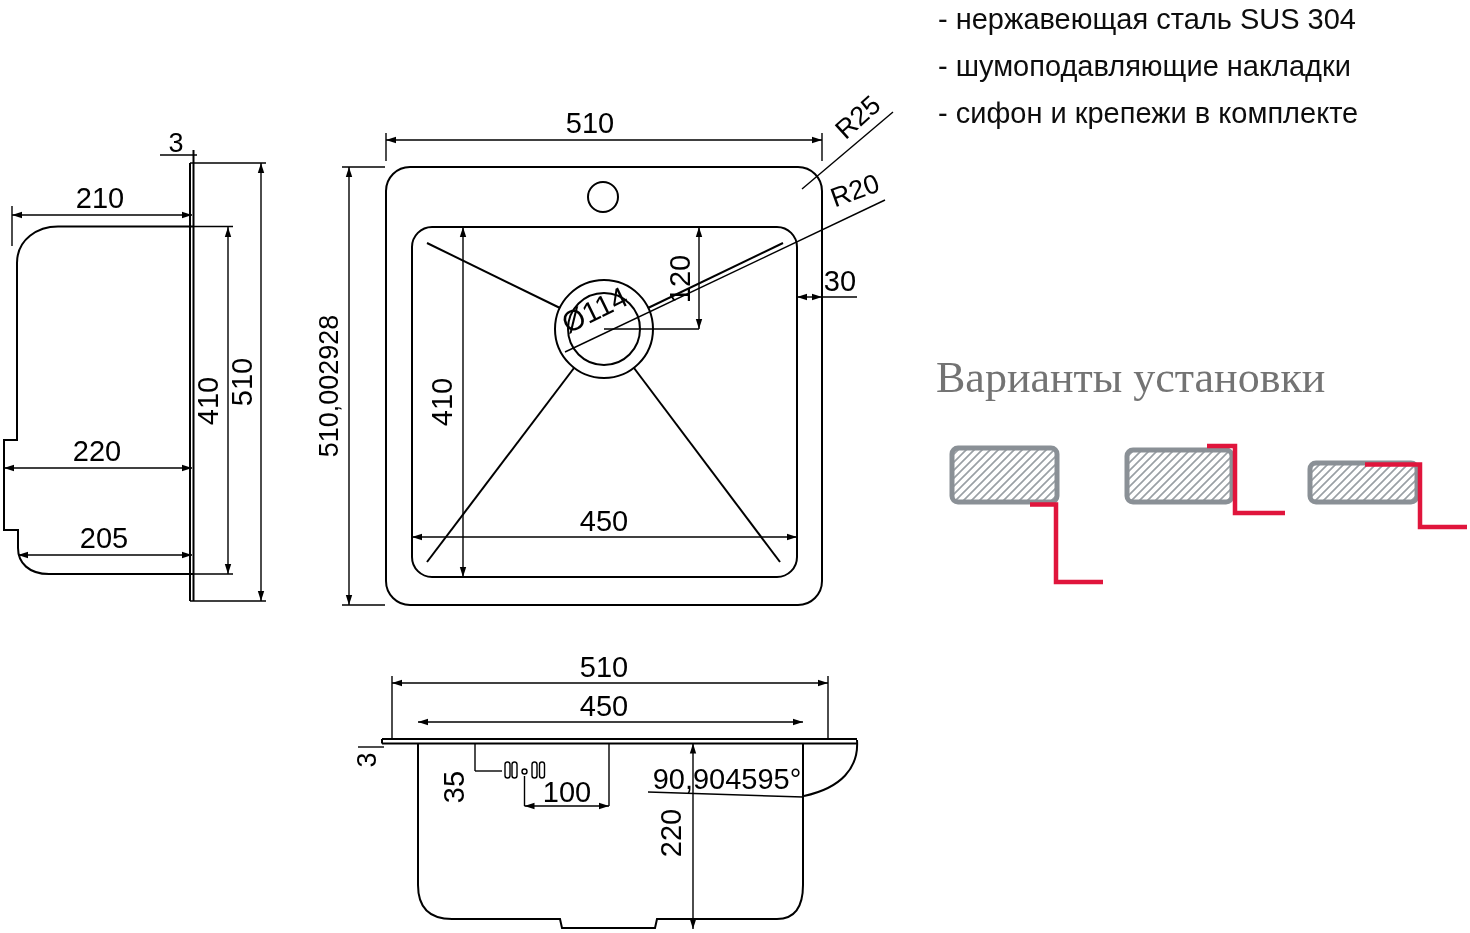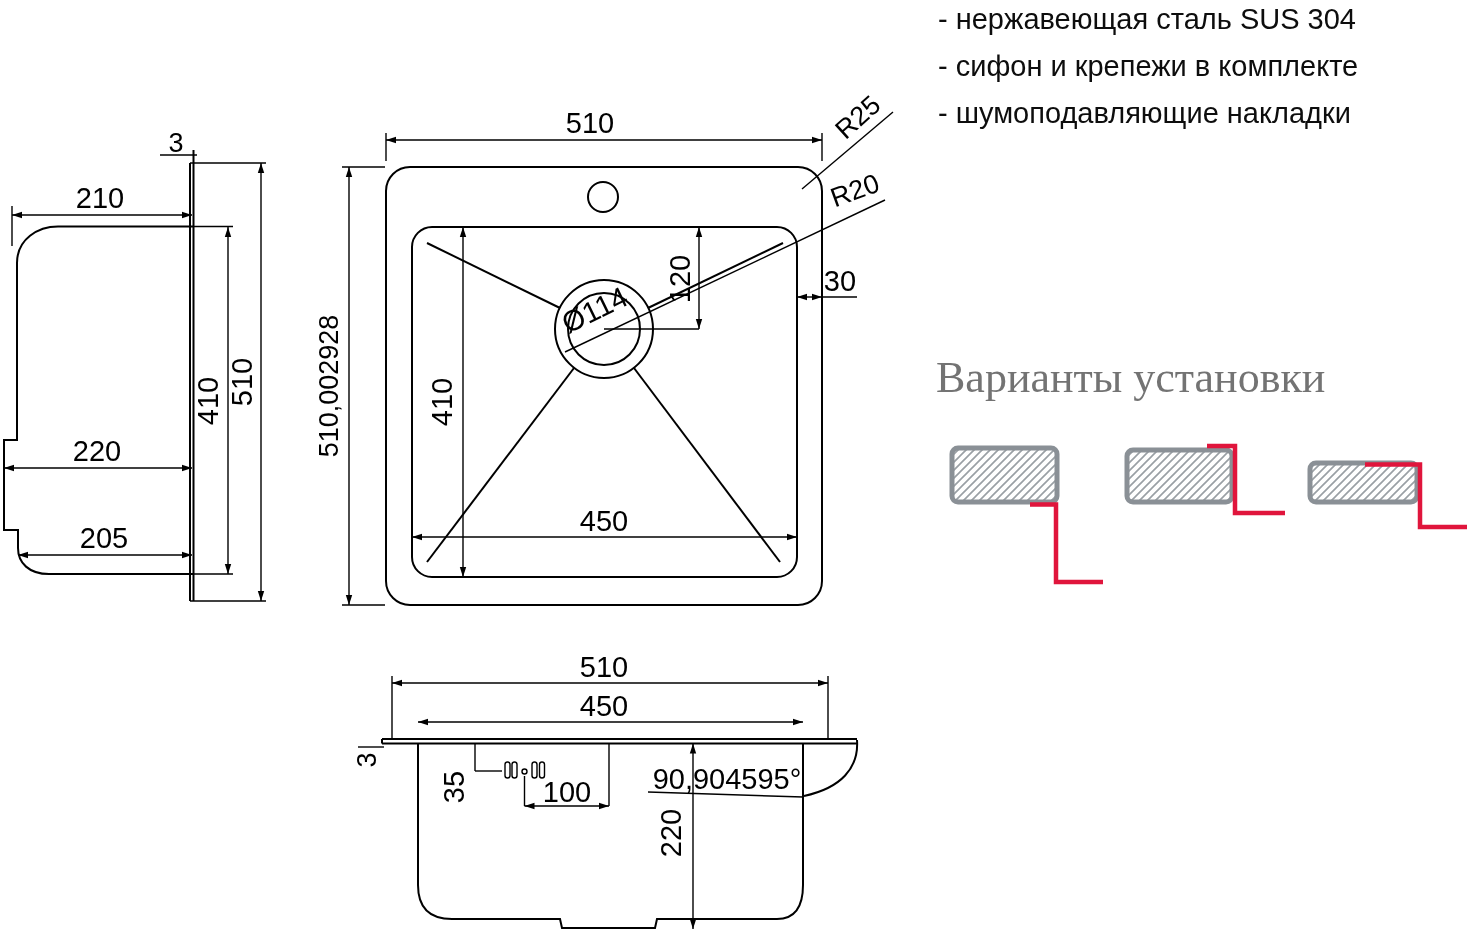--- a/index.html
+++ b/index.html
@@ -158,17 +158,17 @@
     </g>
     <g>
       <rect class="hatchrect" x="1310" y="463" width="107" height="39" rx="6" fill="url(#hatch)"></rect>
       <path class="red" d="M1365,464.5 H1420 V527 H1467"></path>
     </g>
   </g>
 </svg>
 
 <div class="notes">
   <div>- нержавеющая сталь SUS 304</div>
+  <div>- шумоподавляющие накладки</div>
   <div>- сифон и крепежи в комплекте</div>
-  <div>- шумоподавляющие накладки</div>
 </div>
 
 <div class="install-title">Варианты установки</div>
 
 </body></html>

